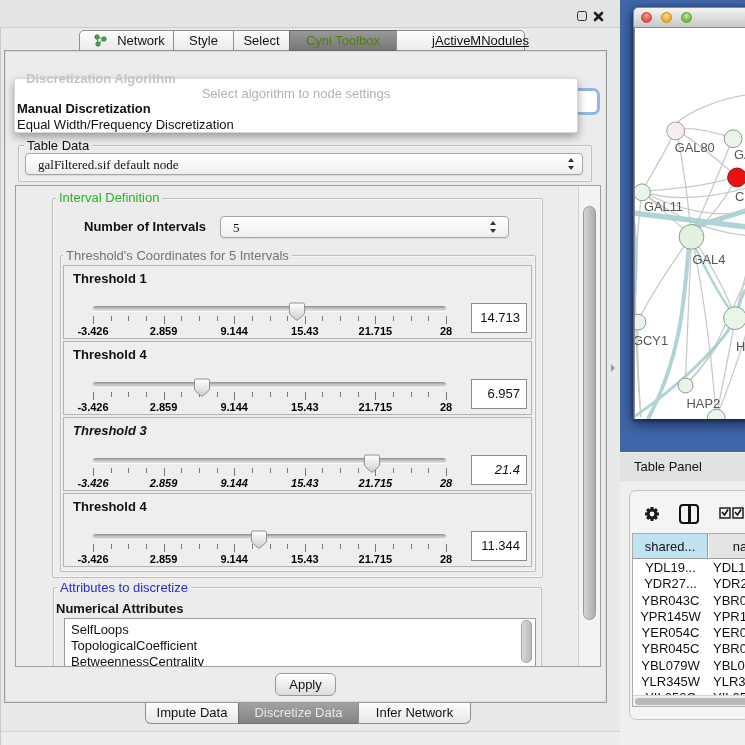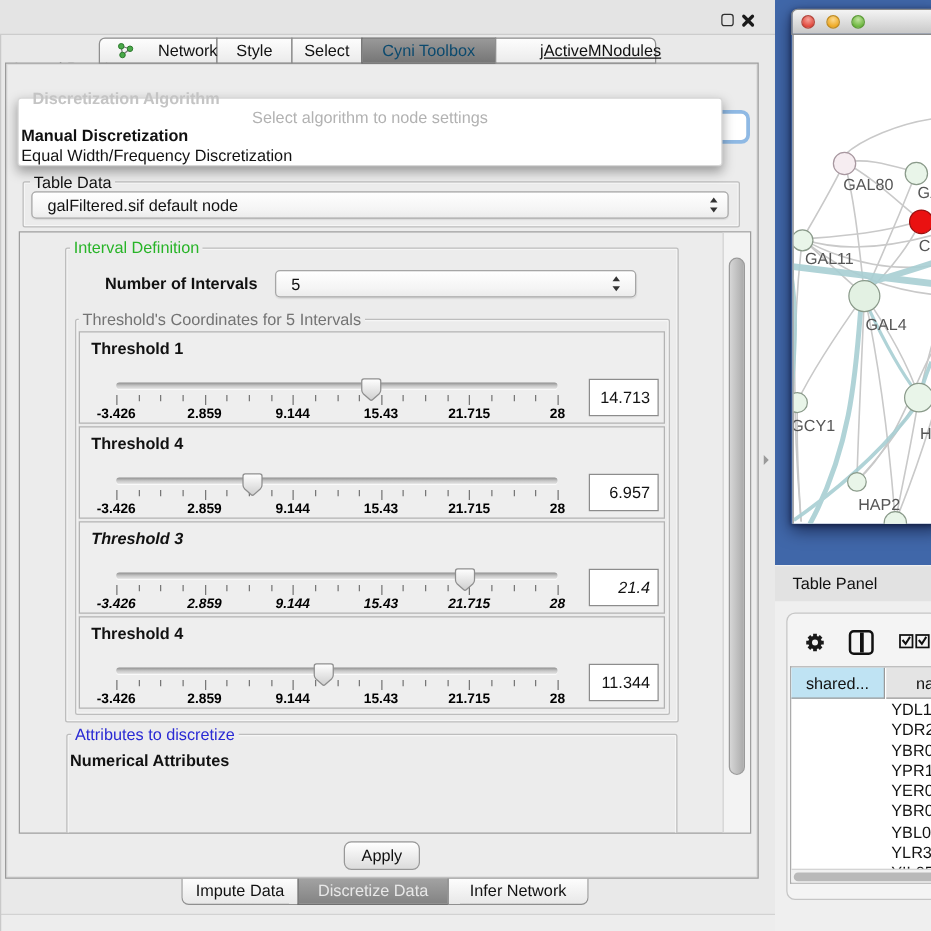--- a/index.html
+++ b/index.html
@@ -1,20 +1,20 @@
 <!DOCTYPE html>
 <html><head><meta charset="utf-8"><style>
 *{margin:0;padding:0;box-sizing:border-box;}
 html,body{width:745px;height:745px;overflow:hidden;}
 body{font-family:"Liberation Sans",sans-serif;background:#e9e9e9;position:relative;font-size:13px;color:#111;}
 .abs{position:absolute;}
 .grpbox{position:absolute;border:1px solid #bdbdbd;border-radius:2px;box-shadow:inset 0 0 0 1px #f6f6f6;}
 .grptitle{position:absolute;background:#ececec;padding:0 3px;line-height:13px;font-size:13px;}
 .combo{position:absolute;background:linear-gradient(#ffffff,#f4f4f4 70%,#ececec);border:1px solid #a6a6a6;border-radius:4px;box-shadow:0 1px 1px rgba(0,0,0,0.08);}
-.combo .txt{position:absolute;left:12px;top:4px;line-height:13px;}
+.combo .txt{position:absolute;left:12px;top:4px;line-height:13px;font-family:Liberation Serif, serif;}
 .arr{position:absolute;width:0;height:0;}
 .arrup{border-left:3.5px solid transparent;border-right:3.5px solid transparent;border-bottom:4.5px solid #333;}
 .arrdn{border-left:3.5px solid transparent;border-right:3.5px solid transparent;border-top:4.5px solid #333;}
 .tpanel{position:absolute;left:47px;width:469px;height:74px;background:#eeeeee;border:1px solid #b3b3b3;}
 .tlabel{position:absolute;left:9px;top:6px;font-weight:bold;line-height:13px;}
 .track{position:absolute;left:29px;top:40px;width:353px;height:5px;border-radius:2.5px;background:linear-gradient(#8e8e8e,#c9c9c9 55%,#e2e2e2);box-shadow:0 1px 0 rgba(255,255,255,0.7);}
 .tick{position:absolute;width:1px;background:#777;top:50px;}
 .tmin{height:5px;}
 .tmaj{height:8px;}
 .slab{position:absolute;top:60px;font-size:11px;font-weight:bold;transform:translateX(-50%);line-height:11px;color:#000;}
@@ -40,24 +40,24 @@
 <div class="abs" style="left:173px;top:30px;width:61px;height:21px;background:linear-gradient(#fdfdfd,#ebebeb);border:1px solid #8f8f8f;"></div>
 <div class="abs" style="left:233px;top:30px;width:57px;height:21px;background:linear-gradient(#fdfdfd,#ebebeb);border:1px solid #8f8f8f;"></div>
 <div class="abs" style="left:289px;top:30px;width:108px;height:21px;background:linear-gradient(#999999,#767676);border:1px solid #6b6b6b;"></div>
 <div class="abs" style="left:396px;top:30px;width:129px;height:21px;background:linear-gradient(#fdfdfd,#ebebeb);border:1px solid #8f8f8f;border-radius:0 5px 0 0;"></div>
 <svg class="abs" style="left:93px;top:34px;" width="15" height="14" viewBox="0 0 15 14">
  <path d="M4 3 L11 5 M4 3 L5 10 M11 5 L5 10" stroke="#777" stroke-width="1" fill="none"></path>
  <circle cx="4" cy="3" r="2.2" fill="#4aa94a" stroke="#2c7a2c" stroke-width="0.8"></circle>
  <circle cx="11" cy="5" r="2.2" fill="#4aa94a" stroke="#2c7a2c" stroke-width="0.8"></circle>
  <circle cx="5" cy="10" r="2.2" fill="#4aa94a" stroke="#2c7a2c" stroke-width="0.8"></circle>
 </svg>
-<div class="abs tabtxt" style="left:108px;top:31px;width:66px;text-align:right;">Network</div>
+<div class="abs tabtxt" style="left:108px;top:31px;width:66px;">Network</div>
 <div class="abs tabtxt" style="left:173px;top:31px;width:61px;">Style</div>
 <div class="abs tabtxt" style="left:233px;top:31px;width:57px;">Select</div>
-<div class="abs tabtxt" style="left:289px;top:31px;width:108px;color:#0c4a6e;">Cyni Toolbox</div>
+<div class="abs tabtxt" style="left:289px;top:31px;width:108px;color:#4d7c0f;">Cyni Toolbox</div>
 <div class="abs tabtxt" style="left:416px;top:31px;width:129px;text-decoration:underline;">jActiveMNodules</div>
 
 <div class="abs" style="left:556px;top:88px;width:44px;height:27px;background:#fff;border:3px solid #8fb9e4;border-radius:7px;"></div>
 
 <div class="grpbox" style="left:18px;top:145px;width:574px;height:37px;"></div>
 <div class="grptitle" style="left:24px;top:139px;">Table Data</div>
 <div class="combo" style="left:25px;top:153px;width:558px;height:22px;">
   <div class="txt">galFiltered.sif default node</div>
   <div class="arr arrup" style="right:8px;top:4px;"></div>
   <div class="arr arrdn" style="right:8px;top:12px;"></div>
@@ -247,20 +247,24 @@
               <stop offset="1" stop-color="#cfcfcf"></stop>
             </linearGradient>
           </defs>
           <path d="M3.2,1 L14.8,1 Q16.6,1 16.6,2.8 L16.6,10 Q16.6,11.8 15.2,13.2 L10.2,17.6 Q9,18.8 7.8,17.6 L2.8,13.2 Q1.4,11.8 1.4,10 L1.4,2.8 Q1.4,1 3.2,1 Z" fill="url(#tg4)" stroke="#8e8e8e" stroke-width="1"></path>
         </svg>
       </div>
 
     <div class="grpbox" style="left:37px;top:401px;width:489px;height:120px;"></div>
     <div class="grptitle" style="left:41px;top:395px;color:#2a2ad4;">Attributes to discretize</div>
     <div class="abs" style="left:40px;top:416px;font-weight:bold;line-height:13px;">Numerical Attributes</div>
+    <div class="abs" style="left:48px;top:432px;width:472px;height:60px;background:#fff;border:1px solid #9a9a9a;overflow:hidden;">
+      <div style="position:absolute;left:6px;top:3px;line-height:16px;">SelfLoops<br>TopologicalCoefficient<br>BetweennessCentrality</div>
+      <div style="position:absolute;right:3px;top:1px;width:11px;height:43px;background:linear-gradient(90deg,#d9d9d9,#b9b9b9);border:1px solid #a5a5a5;border-radius:5px;"></div>
+    </div>
   </div>
 
   <div style="position:absolute;right:0;top:0;width:22px;height:480px;background:#f3f3f3;border-left:1px solid #cfcfcf;"></div>
   <div style="position:absolute;right:4px;top:20px;width:13px;height:414px;background:linear-gradient(90deg,#d6d6d6,#ababab);border:1px solid #9a9a9a;border-radius:7px;"></div>
 </div>
 
 <div class="abs" style="left:275px;top:673px;width:61px;height:23px;background:linear-gradient(#ffffff,#dcdcdc);border:1px solid #989898;border-radius:6px;text-align:center;line-height:21px;">Apply</div>
 
 <div class="abs" style="left:145px;top:703px;width:94px;height:21px;background:linear-gradient(#fdfdfd,#e8e8e8);border:1px solid #8f8f8f;border-top:none;border-radius:0 0 0 6px;"></div>
 <div class="abs" style="left:238px;top:703px;width:121px;height:21px;background:linear-gradient(#a2a2a2,#838383);border:1px solid #6f6f6f;border-top:none;"></div>
@@ -367,20 +371,31 @@
  <path d="M3 5 L5.5 8 L9 2.5" stroke="#111" stroke-width="1.6" fill="none"></path>
  <rect x="14" y="1" width="10" height="10" fill="none" stroke="#111" stroke-width="1.4"></rect>
  <path d="M16 5 L18.5 8 L22 2.5" stroke="#111" stroke-width="1.6" fill="none"></path>
 </svg>
 
 <div class="abs" style="left:632px;top:533px;width:113px;height:174px;border:1px solid #ababab;border-right:none;background:#fff;overflow:hidden;">
 
   <div style="position:absolute;left:0;top:0;width:75px;height:25px;background:#bfe3f3;border-right:1px solid #9a9a9a;border-bottom:1px solid #9a9a9a;text-align:center;line-height:25px;overflow:hidden;">shared...</div>
   <div style="position:absolute;left:76px;top:0;width:80px;height:25px;background:#e4e4e4;border-bottom:1px solid #9a9a9a;text-align:center;line-height:25px;overflow:hidden;">name</div>
 
+  <div style="position:absolute;left:0;top:26px;width:75px;text-align:center;">
+    <div class="row">YDL19...</div>
+      <div class="row">YDR27...</div>
+      <div class="row">YBR043C</div>
+    <div class="row">YPR145W</div>
+      <div class="row">YER054C</div>
+      <div class="row">YBR045C</div>
+    <div class="row">YBL079W</div>
+      <div class="row">YLR345W</div>
+      <div class="row">YIL052C</div>
+  </div>
   <div style="position:absolute;left:80px;top:26px;width:75px;text-align:left;">
     <div class="row">YDL190W</div>
       <div class="row">YDR277C</div>
       <div class="row">YBR043C</div>
     <div class="row">YPR145W</div>
       <div class="row">YER054C</div>
       <div class="row">YBR045C</div>
     <div class="row">YBL079W</div>
       <div class="row">YLR345W</div>
       <div class="row">YIL052C</div>

